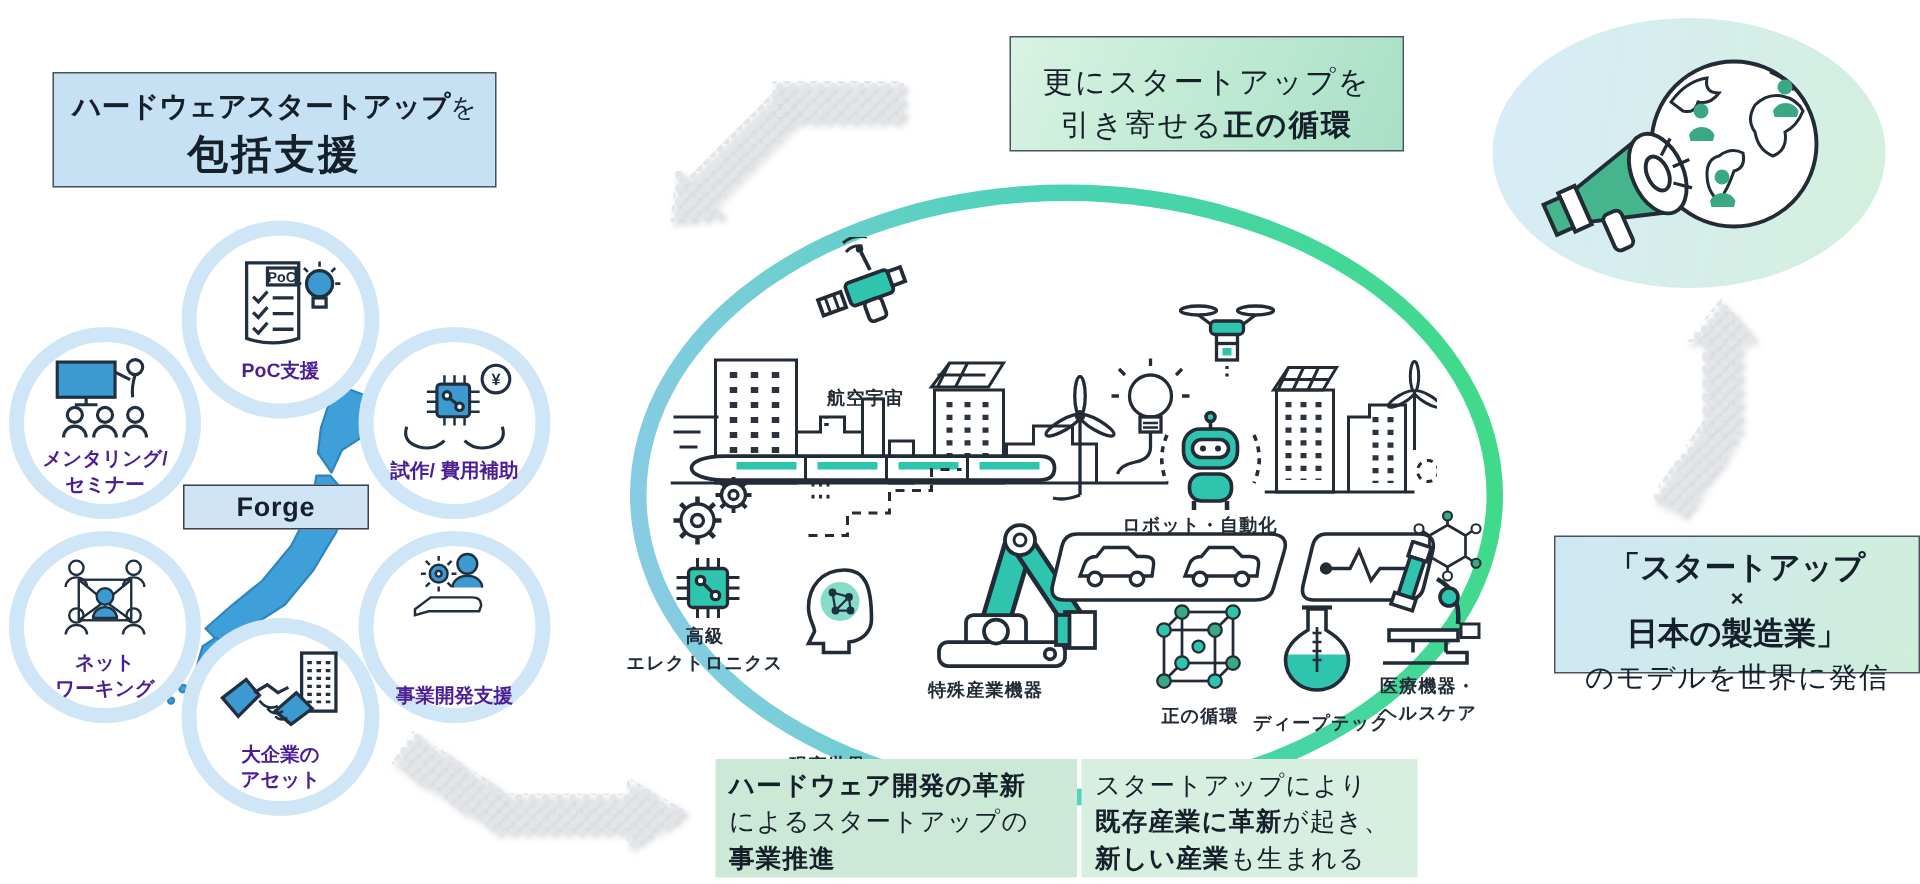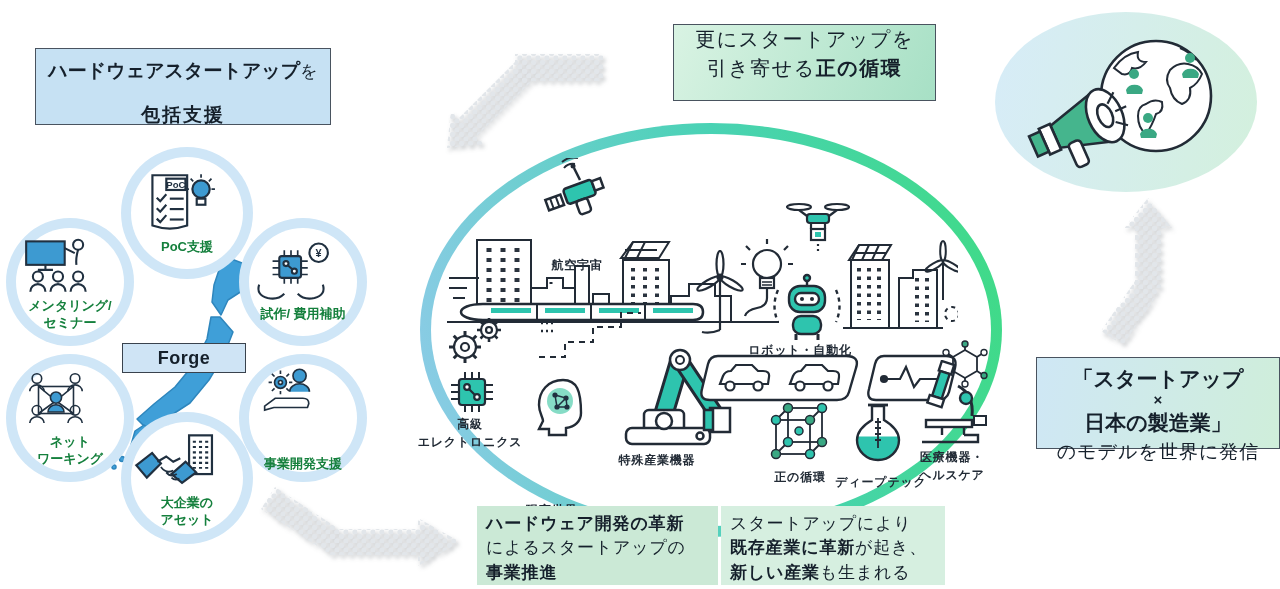--- a/index.html
+++ b/index.html
@@ -5,28 +5,28 @@
   html,body{margin:0;padding:0;background:#ffffff;}
   body{font-family:"Liberation Sans","DejaVu Sans",sans-serif;color:#15202b;}
   .stage{position:relative;width:1280px;height:589px;background:#ffffff;overflow:hidden;}
   .abs{position:absolute;}
   .box{position:absolute;box-sizing:border-box;text-align:center;}
   .bordered{border:1px solid #49535f;}
   .header-box{left:35px;top:48px;width:296px;height:77px;background:#c6e1f3;padding-top:9px;}
   .header-box .l1{font-size:19px;}
   .header-box .l1 b{font-weight:700;}
   .header-box .l1 .tail{font-weight:400;font-size:17px;}
-  .header-box .l2{font-size:19px;font-weight:700;margin-top:18px;letter-spacing:2px;}
-  .circle{position:absolute;background:#fff;border-radius:50%;box-shadow:0 0 0 10px #cfe6f7;display:flex;flex-direction:column;justify-content:center;z-index:2;}
-  .circle .lbl{font-size:13px;font-weight:600;line-height:1.25;white-space:pre-line;text-align:center;margin-top:3px;color:#15803d;}
-  .forge-bar{left:122px;top:323px;width:122px;height:28px;background:#cfe4f5;border:1px solid #39424d;z-index:4;display:flex;align-items:center;justify-content:center;font-weight:700;font-size:18px;letter-spacing:.5px;margin-top:20px;}
+  .header-box .l2{font-size:27px;font-weight:700;margin-top:1px;letter-spacing:2px;}
+  .circle{position:absolute;background:#fff;border-radius:50%;box-shadow:0 0 0 10px #cfe6f7;display:flex;flex-direction:column;align-items:center;justify-content:center;z-index:2;}
+  .circle .lbl{font-size:13px;font-weight:600;line-height:1.25;white-space:pre-line;text-align:center;margin-top:3px;color:#4c1d95;}
+  .forge-bar{left:122px;top:323px;width:122px;height:28px;background:#cfe4f5;border:1px solid #39424d;z-index:4;display:flex;align-items:center;justify-content:center;font-weight:700;font-size:18px;letter-spacing:.5px;}
   .main-ellipse{left:420px;top:123px;width:582px;height:414px;border-radius:50%;background:linear-gradient(80deg,#8fcbe9 0%,#49d2b4 55%,#3fdb84 100%);z-index:1;}
   .main-ellipse .inner{position:absolute;inset:11px;background:#ffffff;border-radius:50%;}
   .ind-label{position:absolute;font-size:12px;font-weight:700;letter-spacing:.8px;line-height:1.5;text-align:center;white-space:pre-line;color:#222b36;}
-  .cycle-box{left:673px;top:24px;width:263px;height:77px;background:linear-gradient(115deg,#d9f3e3 0%,#a7e0c5 100%);padding-top:0;z-index:5;}
+  .cycle-box{left:673px;top:24px;width:263px;height:77px;background:linear-gradient(115deg,#d9f3e3 0%,#a7e0c5 100%);padding-top:16px;z-index:5;}
   .cycle-box .ln{font-size:20px;letter-spacing:1.5px;line-height:1.45;}
   .globe-ellipse{left:995px;top:12px;width:262px;height:180px;border-radius:50%;background:linear-gradient(100deg,#d7ecf8 0%,#d3f0dd 100%);z-index:1;display:flex;align-items:center;justify-content:center;}
   .broadcast-box{left:1036px;top:357px;width:244px;height:92px;background:linear-gradient(100deg,#cfe7f5 0%,#cfeeda 100%);padding-top:7px;z-index:5;}
   .broadcast-box .b1{font-size:21px;font-weight:700;line-height:1.3;}
   .broadcast-box .x{font-size:15px;font-weight:700;line-height:1.1;}
   .broadcast-box .b4{font-size:19px;letter-spacing:1px;margin-top:3px;}
   .green-box{position:absolute;box-sizing:border-box;text-align:left;padding:6px 9px;z-index:6;}
   .green-box .ln{font-size:17px;line-height:1.43;letter-spacing:.8px;}
   .green-box b{font-weight:700;}
   .gb1{left:477px;top:506px;width:241px;height:79px;background:#cbe9d6;}

